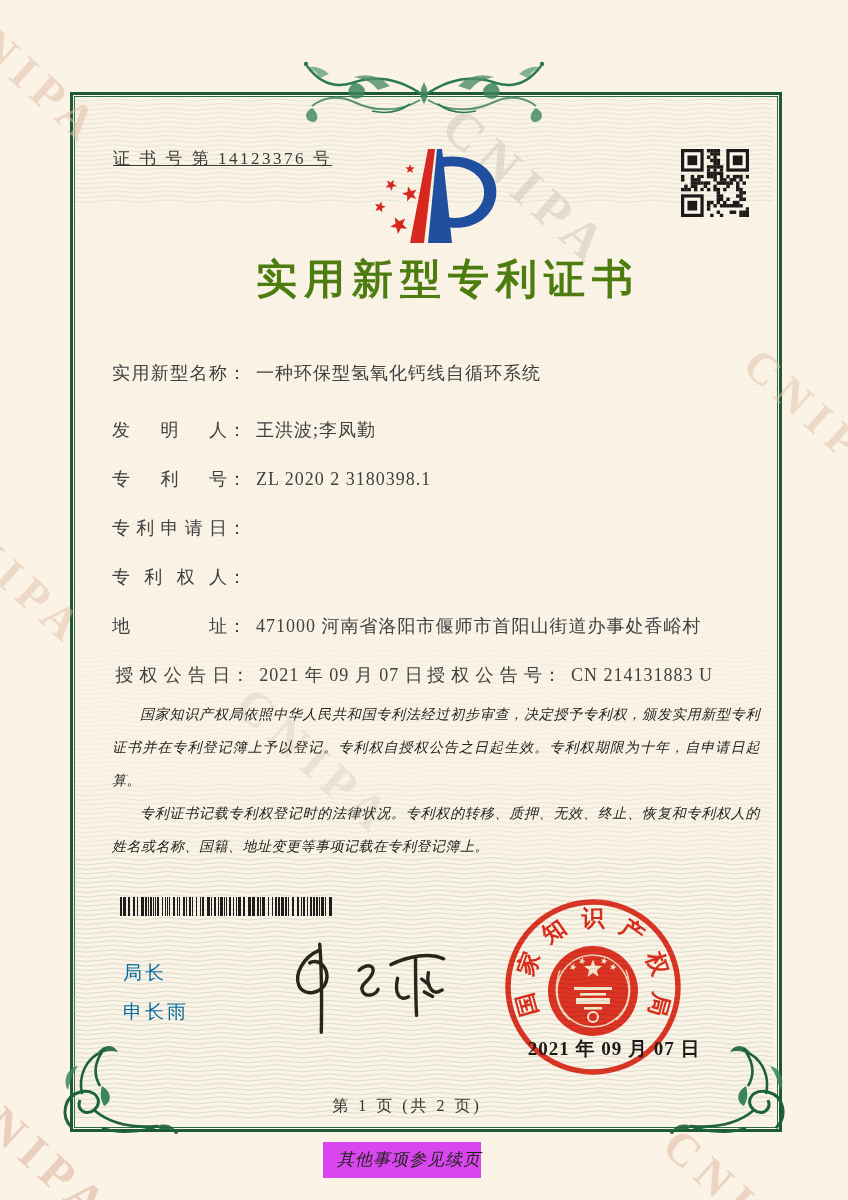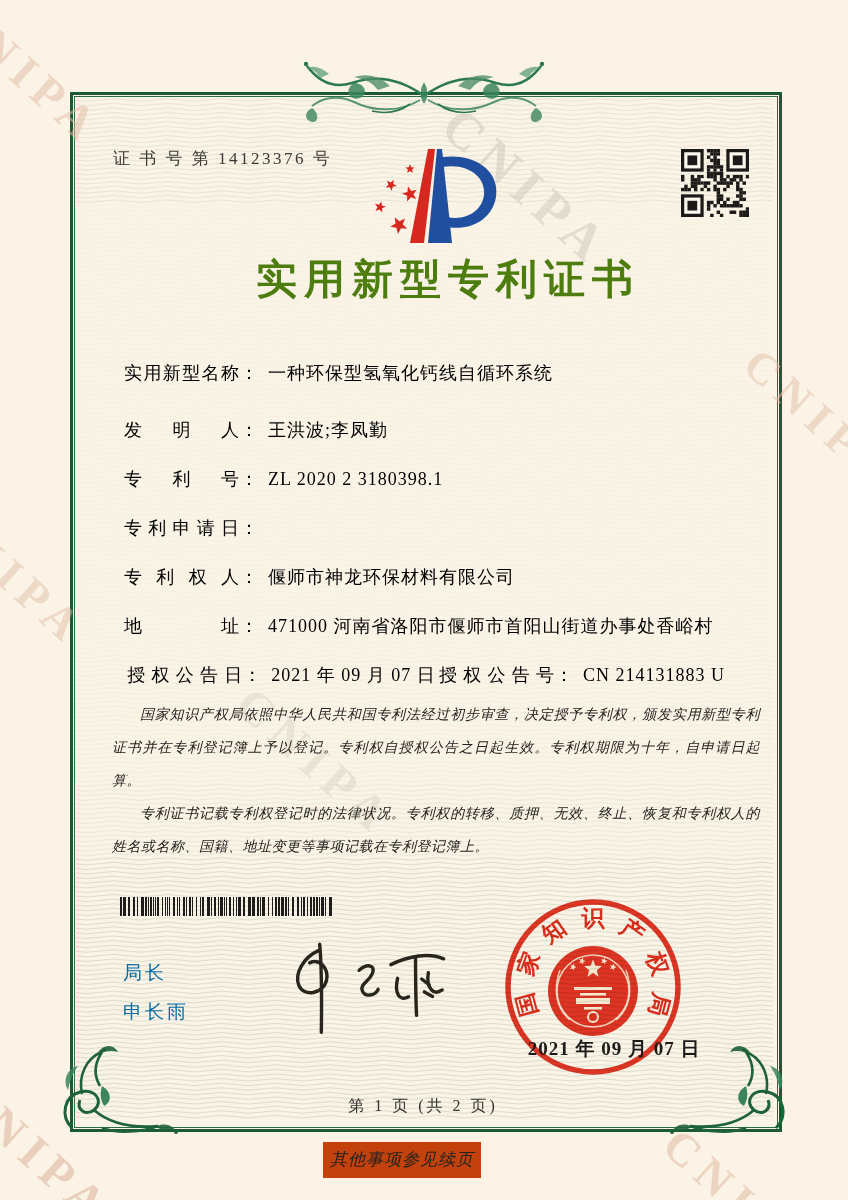--- a/index.html
+++ b/index.html
@@ -13,29 +13,29 @@
 
   #frame-outer{position:absolute;left:70px;top:92px;width:706px;height:1034px;
       border:3px solid #1b5a33;z-index:1;}
   #frame-inner{position:absolute;inset:1px;border:1px solid #2a6b42;}
 
   #waves{position:absolute;left:73px;top:95px;z-index:1;pointer-events:none;}
 
   .orn{position:absolute;z-index:3;pointer-events:none;}
 
   #cert-no{position:absolute;left:113px;top:147px;font-size:17px;color:#3c3a37;
-      letter-spacing:2.5px;z-index:4;}
+      letter-spacing:2.5px;z-index:4;text-decoration:underline;}
   #logo{position:absolute;left:366px;top:139px;z-index:4;}
   #qr{position:absolute;left:681px;top:149px;z-index:4;}
 
   #title{position:absolute;left:70px;top:252px;width:756px;text-align:center;
       font-size:41px;font-weight:bold;color:#4d7c0f;letter-spacing:7px;z-index:4;}
 
-  #fields{position:absolute;left:124px;top:358px;width:640px;z-index:4;
-      font-size:18px;color:#000000;}
+  #fields{position:absolute;left:112px;top:358px;width:640px;z-index:4;
+      font-size:18px;color:#404040;}
   .frow{display:flex;align-items:flex-start;margin-bottom:19px;line-height:30px;}
   .frow.gap-lg{margin-bottom:27px;}
   .flabel{display:inline-block;width:116px;text-align:justify;text-align-last:justify;
       letter-spacing:1px;flex:none;}
   .fcolon{flex:none;margin-right:10px;}
   .fvalue{letter-spacing:1px;}
   .fgroup{display:flex;flex:none;justify-content:center;}
   .fgroup.first{width:315px;}
   .flabel.short{width:116px;}
 
@@ -51,25 +51,25 @@
       font-size:19px;color:#0369a1;letter-spacing:3px;}
   #officer div{margin-bottom:13px;}
 
   #signature{position:absolute;left:265px;top:938px;z-index:5;transform:rotate(-3deg);}
 
   #seal{position:absolute;left:498px;top:892px;z-index:5;mix-blend-mode:multiply;}
   #seal-date{position:absolute;left:524px;top:1036px;width:180px;z-index:6;
       font-size:19px;font-weight:bold;color:#1b1a18;letter-spacing:1px;
       text-align:center;white-space:nowrap;}
 
-  #page-num{position:absolute;left:70px;top:1096px;width:706px;text-align:center;
+  #page-num{position:absolute;left:54px;top:1096px;width:706px;text-align:center;
       font-size:16px;color:#35332f;letter-spacing:3px;z-index:4;}
 
   #cont-note{position:absolute;left:323px;top:1142px;width:158px;height:36px;
-      background:#c2410c;z-index:4;text-align:center;line-height:36px;
+      background:#d946ef;z-index:4;text-align:right;line-height:36px;
       font-size:17px;font-style:italic;color:#25231f;letter-spacing:1px;}
 </style>
 </head>
 <body>
 
 <div id="page">
 
   <div class="wm" style="left:-28px;top:-12px;font-size:47px;color:rgba(226,192,168,0.55);">CNIPA</div>
   <div class="wm" style="left:470px;top:96px;font-size:52px;color:rgba(205,198,182,0.50);">CNIPA</div>
   <div class="wm" style="left:768px;top:338px;font-size:45px;color:rgba(226,192,168,0.50);">CNIPA</div>
@@ -523,21 +523,20 @@
         <span class="fcolon">：</span>
       <span class="fvalue">ZL 2020 2 3180398.1</span>
     </div>
     <div class="frow">
       <span class="flabel">专利申请日</span>
         <span class="fcolon">：</span>
     </div>
     <div class="frow">
       <span class="flabel">专利权人</span>
         <span class="fcolon">：</span>
-      <span class="fvalue">偃师市神龙环保材料有限公司</span>
     </div>
     <div class="frow">
       <span class="flabel">地址</span>
         <span class="fcolon">：</span>
       <span class="fvalue">471000 河南省洛阳市偃师市首阳山街道办事处香峪村</span>
     </div>
     <div class="frow">
       <span class="fgroup first">
         <span class="flabel">授权公告日</span>
           <span class="fcolon">：</span>

